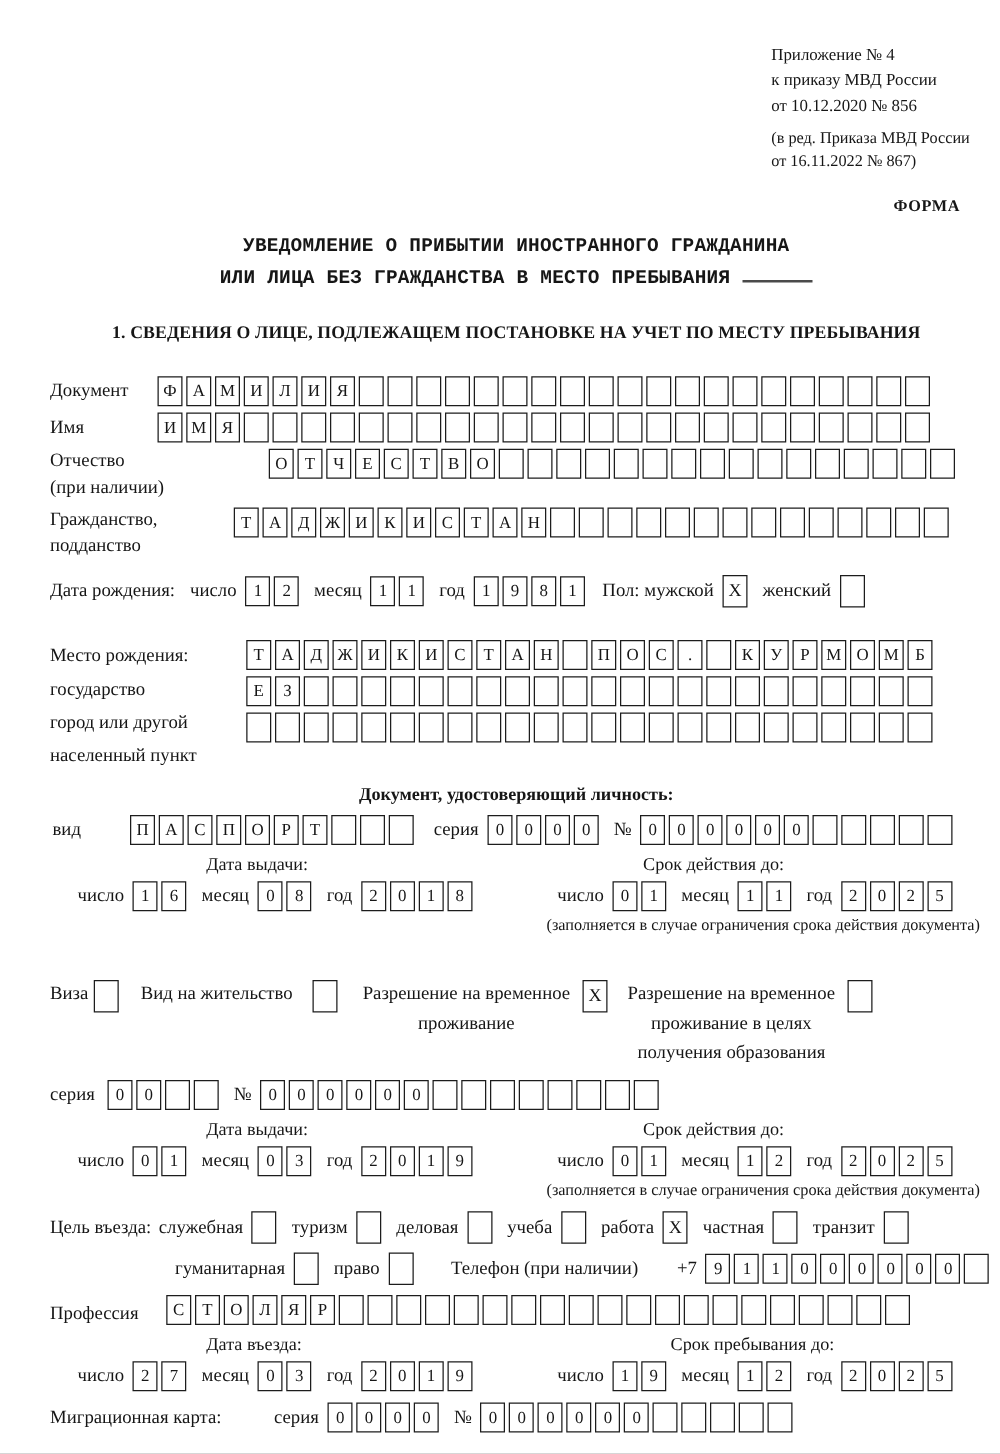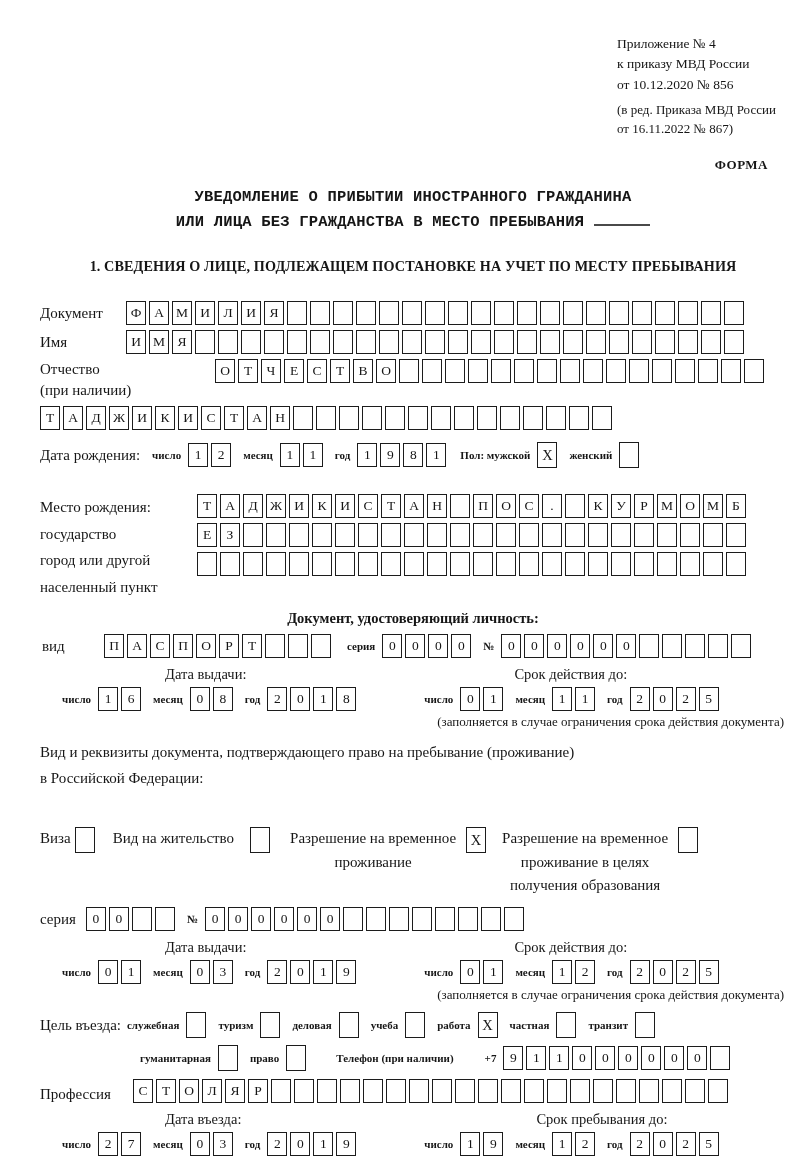--- a/index.html
+++ b/index.html
@@ -32,21 +32,21 @@
     border:1.6px solid #1c1c1c;display:flex;align-items:center;justify-content:center;
     font-size:14.5px;background:#fff;
   }
   
   .w86{width:86px;}
   .w175{width:175px;line-height:21px;}
   .w147{width:147px;line-height:21px;}
   .w157{width:157px;line-height:26.5px;}
   .stack{display:flex;flex-direction:column;gap:5px;}
   
-  .dlab{font-size:11px;margin:0 7px 0 12px;flex:none;font-weight:bold;}
+  .dlab{font-size:15px;margin:0 7px 0 12px;flex:none;}
   .dlab.first{margin-left:0;}
   .sec-title{text-align:center;font-weight:bold;font-size:14.5px;margin-top:10px;}
   .date-heads{display:flex;font-size:14.5px;margin-top:8px;}
   .note{font-size:13px;text-align:right;margin-top:3px;padding-right:2px;}
   .intro{font-size:15px;margin-top:10px;line-height:1.7;}
   .opt{display:flex;align-items:flex-start;flex:none;margin-top:32px;}
   .opt .olab{font-size:15px;text-align:center;white-space:pre-line;line-height:1.55;}
   .opt .chk{margin-left:10px;margin-top:0;}
 </style>
 </head>
@@ -159,20 +159,22 @@
         <span class="cell"></span>
         <span class="cell"></span>
         <span class="cell"></span>
         <span class="cell"></span>
         <span class="cell"></span>
         <span class="cell"></span>
       </span>
   </div>
 
   <div class="row top">
+    <span class="lab w147 pre">Гражданство,
+подданство</span>
     <span class="cells">
         <span class="cell">Т</span>
         <span class="cell">А</span>
         <span class="cell">Д</span>
         <span class="cell">Ж</span>
         <span class="cell">И</span>
         <span class="cell">К</span>
         <span class="cell">И</span>
         <span class="cell">С</span>
         <span class="cell">Т</span>
@@ -381,24 +383,20 @@
     <span class="dlab">год</span>
     <span class="cells">
         <span class="cell">2</span>
         <span class="cell">0</span>
         <span class="cell">2</span>
         <span class="cell">5</span>
       </span>
   </div>
   <div class="note">(заполняется в случае ограничения срока действия документа)</div>
 
-  <div class="intro">
-    <span>Вид и реквизиты документа, подтверждающего право на пребывание (проживание)</span><br>
-    <span>в Российской Федерации:</span>
-  </div>
 
   <div class="row top" style="margin-top:4px;">
     <span class="opt">
       <span class="olab">Виза</span>
       <span class="chk" style="margin-left:4px;"></span>
     </span>
     <span class="opt" style="margin-left:18px;">
       <span class="olab">Вид на жительство</span>
       <span class="chk" style="margin-left:16px;"></span>
     </span>

